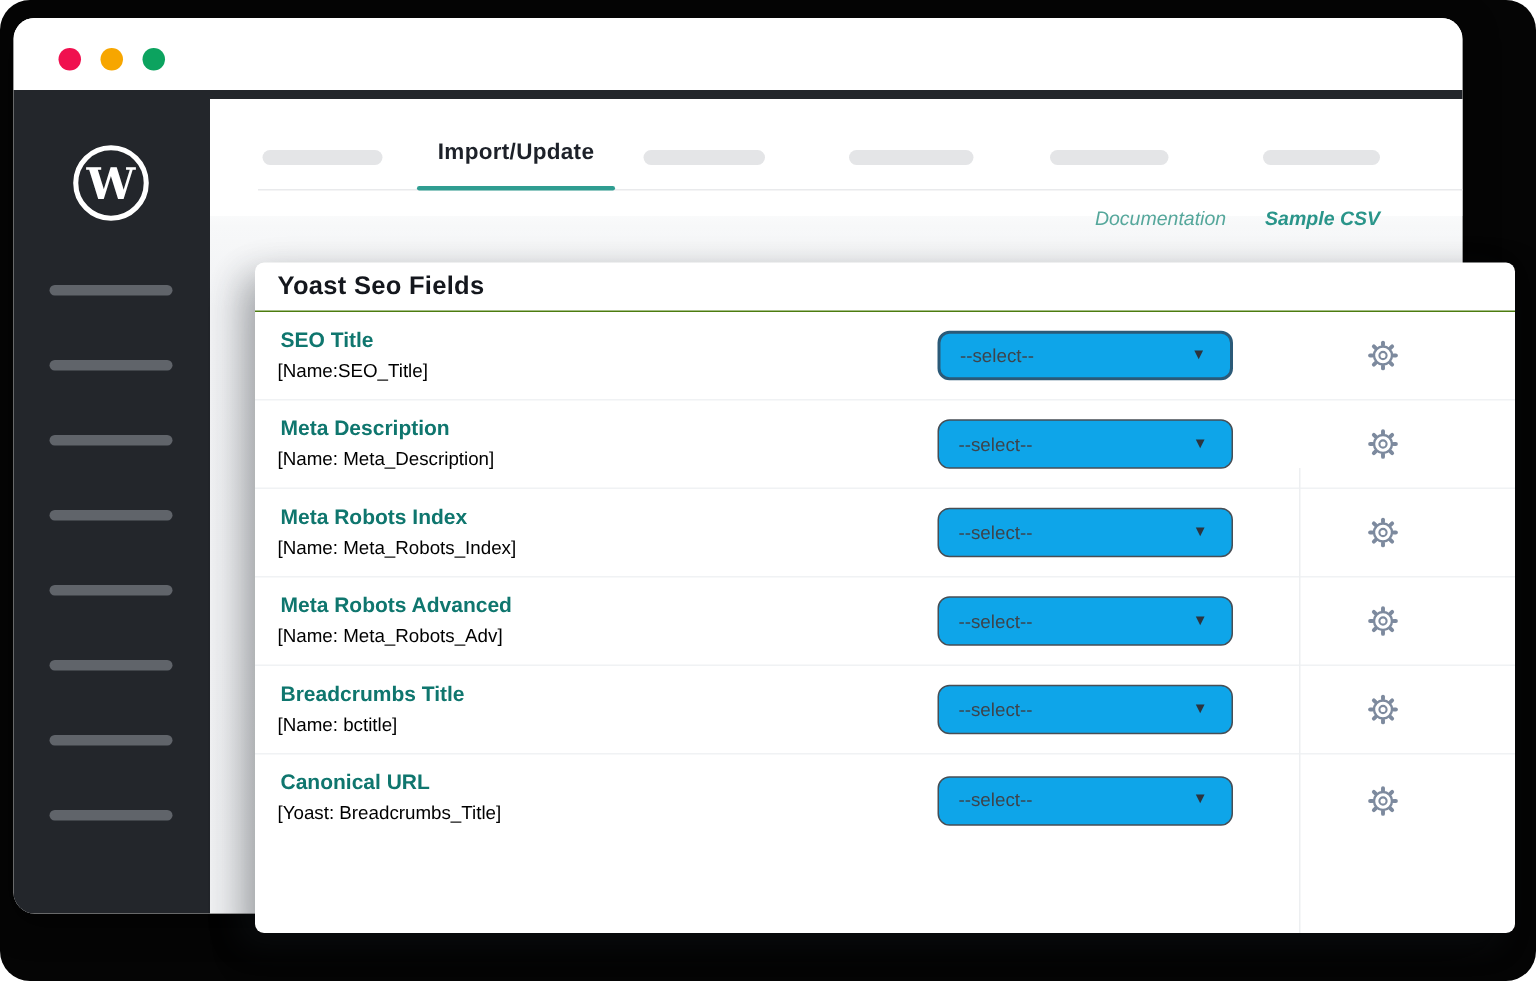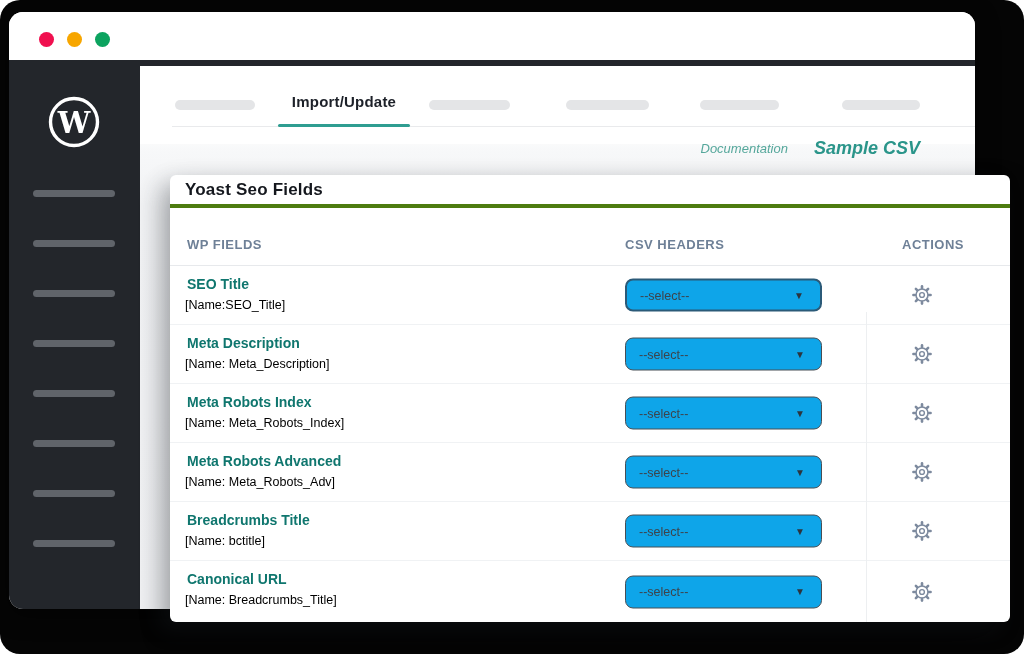--- a/index.html
+++ b/index.html
@@ -47,32 +47,32 @@
   .ph-5{ left:702px; width:78px; }
   .tab-active{
     position:absolute; left:138px; top:27px; width:132px; text-align:center;
     font-size:15px; font-weight:700; color:#1d2129; letter-spacing:.2px;
   }
   .tab-hairline{ position:absolute; left:32px; top:60px; width:803px; height:1px; background:#e9eaec; }
   .tab-underline{ position:absolute; left:138px; top:58px; width:132px; height:3px; border-radius:2px; background:#2f9d91; }
 
   .linksrow{ position:absolute; top:72px; right:55px; display:flex; gap:26px; align-items:center;font-style:italic; }
   .doc-link{ font-size:13px; color:#55a79b; cursor:pointer; }
-  .csv-link{ font-size:18px; font-weight:700; color:#2a958a; cursor:pointer; }
+  .csv-link{ font-size:13px; font-weight:700; color:#2a958a; cursor:pointer; }
 
   
   .card{
     position:absolute; left:170px; top:175px; width:840px; height:447px;
     background:#ffffff; border-radius:6px; z-index:5;
     box-shadow:-10px 8px 22px rgba(40,50,60,.20), 0 14px 30px rgba(0,0,0,.30);
     overflow:hidden;
   }
   .card-header{
     height:33px; display:flex; align-items:center; padding-left:15px;
-    border-bottom:4px solid #4d7c0f;
+    border-bottom:1px solid #4d7c0f;
     font-size:17px; font-weight:700; color:#14171d; letter-spacing:.2px;
   }
   .cols{ position:relative; height:58px; border-bottom:1px solid #e7e9ec;
          font-size:13px; font-weight:700; color:#6e8097; letter-spacing:.5px; }
   .col-label{ position:absolute; bottom:13px; }
   .col-wp{ left:17px; }
   .col-csv{ left:455px; }
   .col-actions{ left:730px; width:66px; text-align:center; }
 
   .rows{ position:relative; }
@@ -144,25 +144,20 @@
         <div class="linksrow">
           <span class="doc-link">Documentation</span>
           <span class="csv-link">Sample CSV</span>
         </div>
       </main>
     </div>
   </div>
 
   <section class="card">
     <div class="card-header">Yoast Seo Fields</div>
-    <div class="cols">
-      <span class="col-label col-wp">WP FIELDS</span>
-      <span class="col-label col-csv">CSV HEADERS</span>
-      <span class="col-label col-actions">ACTIONS</span>
-    </div>
     <div class="rows" id="rows">
         <div class="frow">
     <div class="fname">SEO Title</div>
     <div class="fmeta">[Name:SEO_Title]</div>
     <div class="select focused">
       <span class="sel-text">--select--</span>
       <span class="caret">▼</span>
     </div>
     <div class="gear">
       <svg width="24" height="24" viewBox="0 0 24 24" fill="none" stroke="#7d8a9e">
@@ -272,21 +267,21 @@
           <line x1="5.9" y1="5.9" x2="7.1" y2="7.1"></line>
           <line x1="16.9" y1="16.9" x2="18.1" y2="18.1"></line>
           <line x1="5.9" y1="18.1" x2="7.1" y2="16.9"></line>
           <line x1="16.9" y1="7.1" x2="18.1" y2="5.9"></line>
         </g>
       </svg>
     </div>
   </div>
         <div class="frow">
     <div class="fname">Canonical URL</div>
-    <div class="fmeta">[Name: Breadcrumbs_Title]</div>
+    <div class="fmeta">[Yoast: Breadcrumbs_Title]</div>
     <div class="select">
       <span class="sel-text">--select--</span>
       <span class="caret">▼</span>
     </div>
     <div class="gear">
       <svg width="24" height="24" viewBox="0 0 24 24" fill="none" stroke="#7d8a9e">
         <circle cx="12" cy="12" r="6" stroke-width="1.6"></circle>
         <circle cx="12" cy="12" r="2.4" stroke-width="1.4"></circle>
         <g stroke-width="2.6" stroke-linecap="round">
           <line x1="12" y1="3.4" x2="12" y2="5.0"></line>

